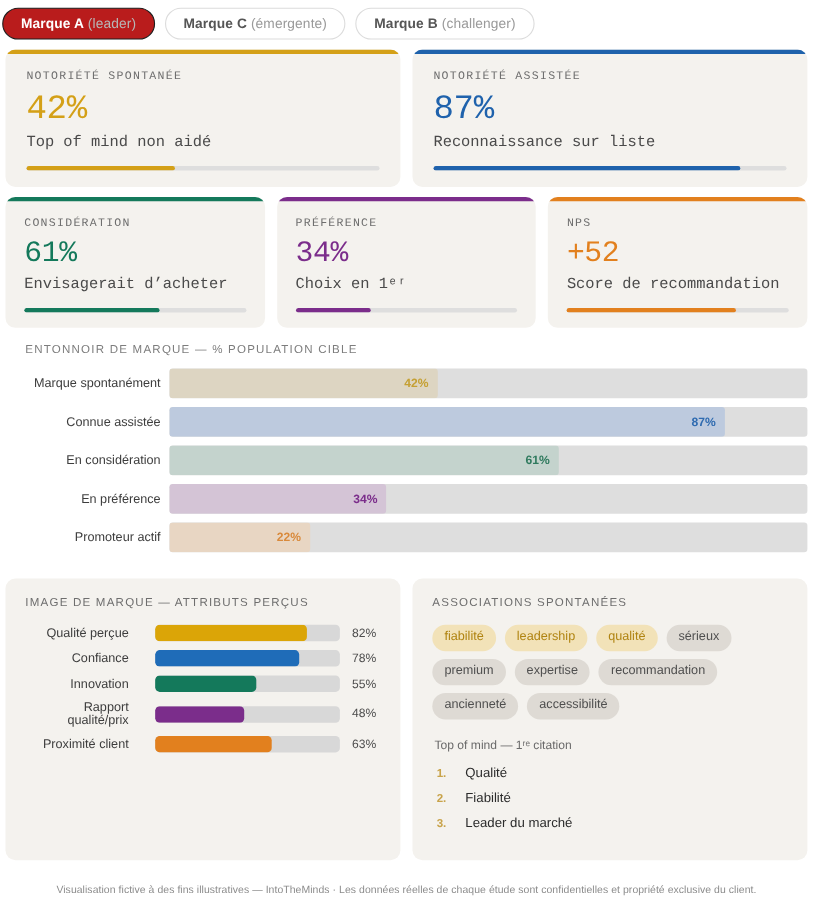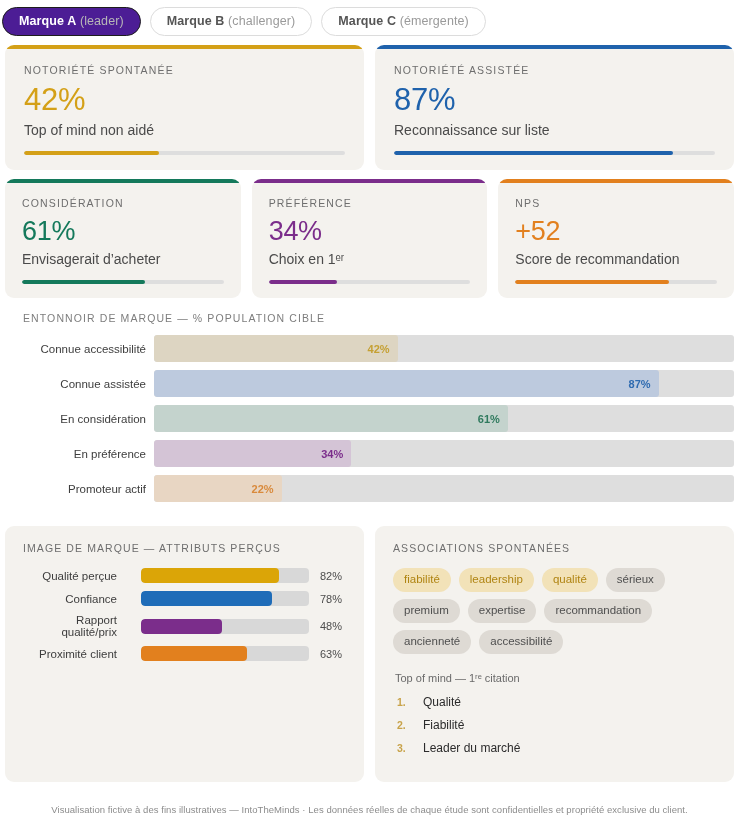--- a/index.html
+++ b/index.html
@@ -28,21 +28,21 @@
     padding: 6px 16px 7px 16px;
     font-size: 12.5px;
     line-height: 14px;
     white-space: nowrap;
     border: 1px solid #dcdcdc;
     background: #ffffff;
     color: #555555;
     letter-spacing: .1px;
   }
   .tab.active {
-    background: #4c1d95;
+    background: #b91c1c;
     border-color: #1d1d1d;
     color: #ffffff;
   }
   .tab .tname { font-weight: bold; }
   .tab .tsub { color: #9a9a9a; font-weight: normal; }
   .tab.active .tsub { color: #b7b7b7; }
 
   
   .kpi-row {
     display: flex;
@@ -56,21 +56,21 @@
     position: relative;
     overflow: hidden;
     flex: 1 1 0;
     box-sizing: border-box;
   }
   .kpi-card .topbar {
     height: 4px;
     width: 100%;
     border-radius: 9px 9px 0 0;
   }
-  .kpi-inner { padding: 15px 19px 15px 19px; }
+  .kpi-inner { padding: 15px 19px 15px 19px; font-family: Liberation Mono, monospace; }
   .kpi-label {
     font-size: 10.5px;
     letter-spacing: 1.15px;
     color: #6e6e6e;
     text-transform: uppercase;
     margin-bottom: 7px;
   }
   .kpi-value {
     font-size: 31px;
     line-height: 34px;
@@ -245,26 +245,26 @@
 </style>
 </head>
 <body>
 
 <div class="tabs">
   <div class="tab active">
     <span class="tname">Marque A</span>
     <span class="tsub">(leader)</span>
   </div>
   <div class="tab">
+    <span class="tname">Marque C</span>
+    <span class="tsub">(émergente)</span>
+  </div>
+  <div class="tab">
     <span class="tname">Marque B</span>
     <span class="tsub">(challenger)</span>
-  </div>
-  <div class="tab">
-    <span class="tname">Marque C</span>
-    <span class="tsub">(émergente)</span>
   </div>
 </div>
 
 <div class="kpi-row kpi-row-1">
   <div class="kpi-card">
     <div class="topbar" style="background: rgb(212, 160, 23);"></div>
     <div class="kpi-inner">
       <div class="kpi-label">NOTORIÉTÉ SPONTANÉE</div>
       <div class="kpi-value" style="color: rgb(212, 160, 23);">42%</div>
       <div class="kpi-sub">Top of mind non aidé</div>
@@ -319,21 +319,21 @@
         <div class="kpi-fill" style="background: rgb(226, 128, 30); width: 76%;"></div>
       </div>
     </div>
   </div>
 </div>
 
 <div class="funnel-wrap">
   <div class="section-title">ENTONNOIR DE MARQUE — % POPULATION CIBLE</div>
   <div>
     <div class="funnel-row">
-      <div class="funnel-label">Connue accessibilité</div>
+      <div class="funnel-label">Marque spontanément</div>
       <div class="funnel-track">
         <div class="funnel-fill" style="background: rgb(221, 213, 194); color: rgb(197, 160, 51); width: 42%;">42%</div>
       </div>
     </div>
     <div class="funnel-row">
       <div class="funnel-label">Connue assistée</div>
       <div class="funnel-track">
         <div class="funnel-fill" style="background: rgb(189, 202, 222); color: rgb(47, 107, 176); width: 87%;">87%</div>
       </div>
     </div>
@@ -369,20 +369,27 @@
           <div class="attr-fill" style="background: rgb(219, 165, 7); width: 82%;"></div>
         </div>
         <div class="attr-value">82%</div>
       </div>
       <div class="attr-row">
         <div class="attr-label">Confiance</div>
         <div class="attr-track">
           <div class="attr-fill" style="background: rgb(31, 108, 184); width: 78%;"></div>
         </div>
         <div class="attr-value">78%</div>
+      </div>
+      <div class="attr-row">
+        <div class="attr-label">Innovation</div>
+        <div class="attr-track">
+          <div class="attr-fill" style="background: rgb(20, 121, 91); width: 55%;"></div>
+        </div>
+        <div class="attr-value">55%</div>
       </div>
       <div class="attr-row">
         <div class="attr-label">Rapport qualité/prix</div>
         <div class="attr-track">
           <div class="attr-fill" style="background: rgb(123, 45, 139); width: 48%;"></div>
         </div>
         <div class="attr-value">48%</div>
       </div>
       <div class="attr-row">
         <div class="attr-label">Proximité client</div>

